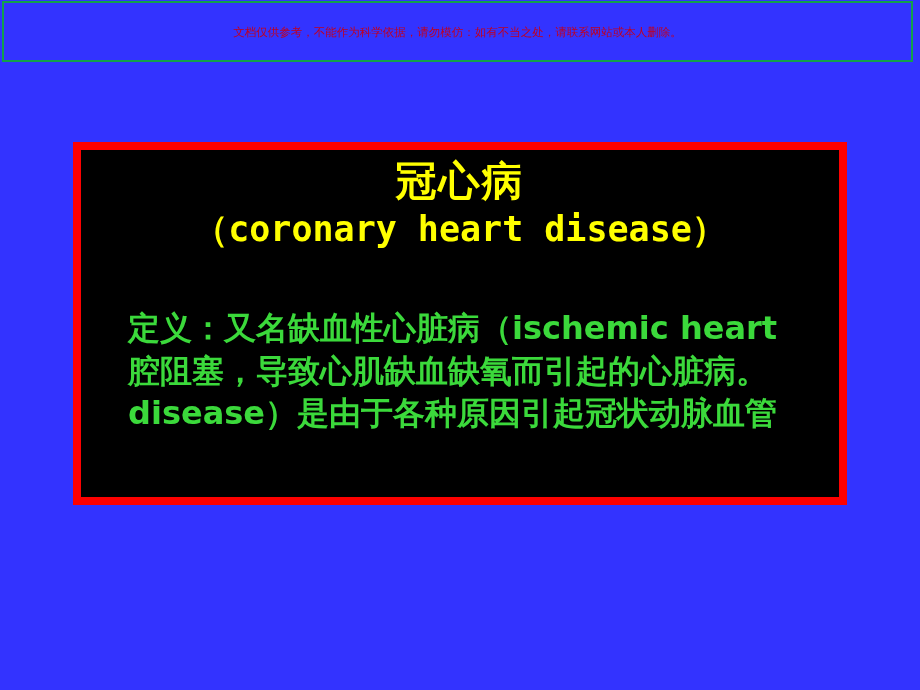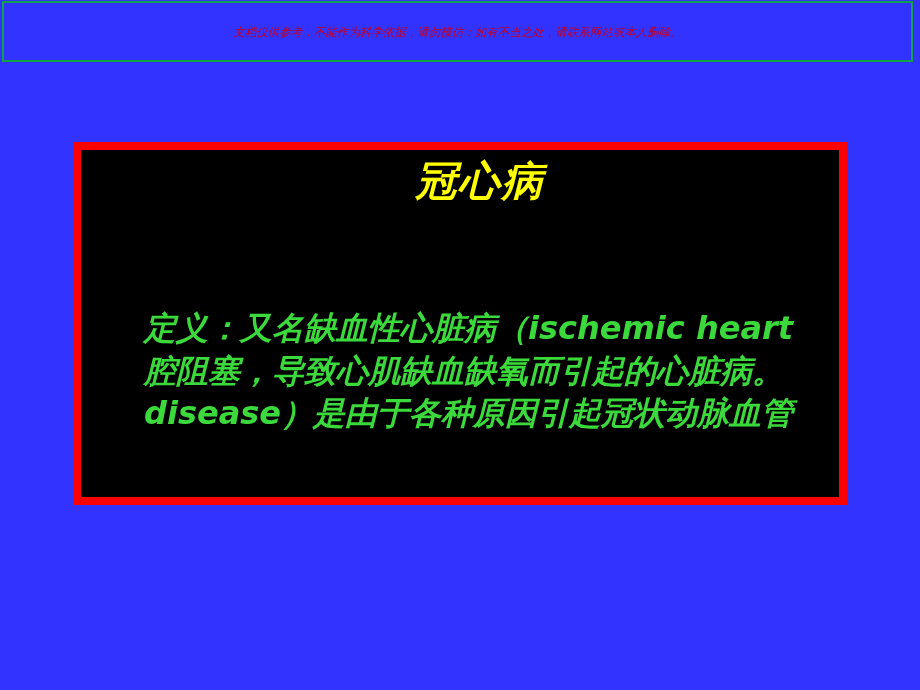--- a/index.html
+++ b/index.html
@@ -17,21 +17,20 @@
   }
 
   
   .slide {
     position: absolute;
     left: 0;
     top: 0;
     width: 920px;
     height: 690px;
     background: #3333ff;
-    font-style: italic;
   }
 
   
   .disclaimer-banner {
     position: absolute;
     left: 2px;
     top: 1px;
     width: 911px;
     height: 61px;
     box-sizing: border-box;
@@ -61,21 +60,20 @@
     height: 363px;
     box-sizing: border-box;
     background: #000000;
     border: 8px solid #fe0000;
   }
 
   .content-inner {
     position: relative;
     width: 100%;
     height: 100%;
-    padding-left: 40px;
   }
 
   
   .title-cn {
     position: absolute;
     left: 0;
     top: 8px;
     width: 100%;
     text-align: center;
     color: #ffff00;
@@ -107,41 +105,41 @@
     top: 157px;
     width: 700px;
     color: #3bd93b;
     font-family: "DejaVu Sans", "Liberation Sans", sans-serif;
     font-weight: bold;
     font-size: 32px;
     line-height: 42.5px;
     letter-spacing: 0px;
     text-align: left;
     word-break: break-all;
-    margin-left: 16px;
   }
   .definition-line {
     display: block;
     white-space: nowrap;
   }
 </style>
 </head>
 <body>
 
 <div class="slide">
 
   <div class="disclaimer-banner">
     <div class="disclaimer-text">文档仅供参考，不能作为科学依据，请勿模仿：如有不当之处，请联系网站或本人删除。</div>
   </div>
 
   <div class="content-box">
     <div class="content-inner">
 
       <div class="title-cn">冠心病</div>
 
+      <div class="title-en">（coronary heart disease）</div>
 
       <div class="definition">
         <span class="definition-line">定义：又名缺血性心脏病（ischemic heart</span>
         <span class="definition-line">腔阻塞，导致心肌缺血缺氧而引起的心脏病。</span>
         <span class="definition-line">disease）是由于各种原因引起冠状动脉血管</span>
       </div>
 
     </div>
   </div>
 

